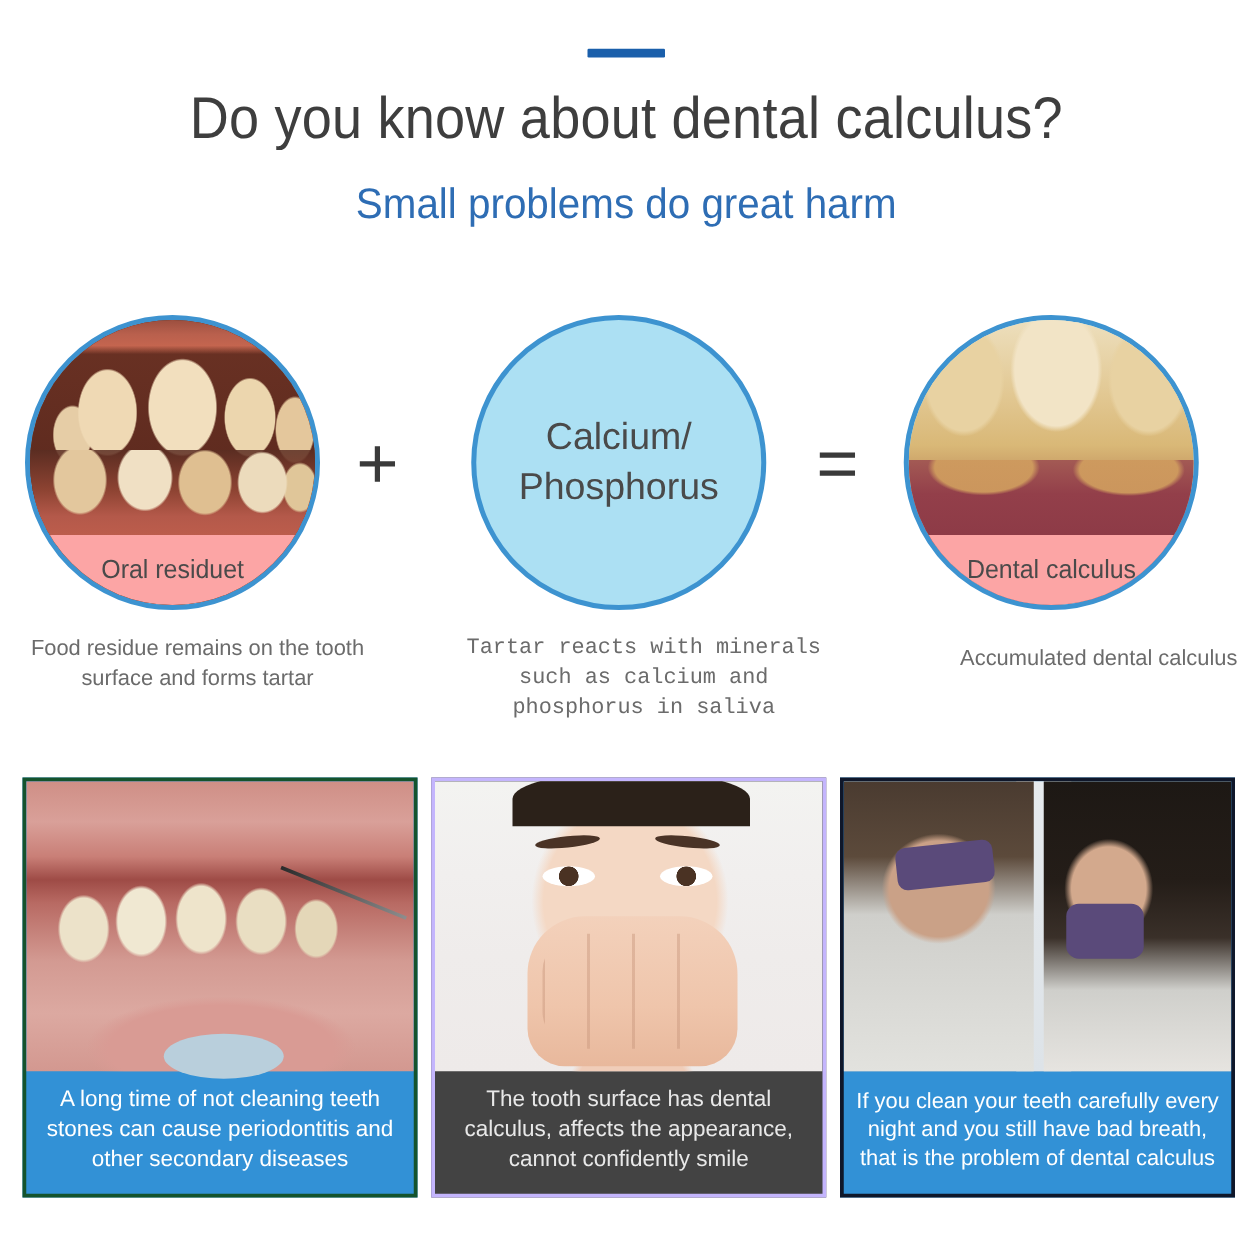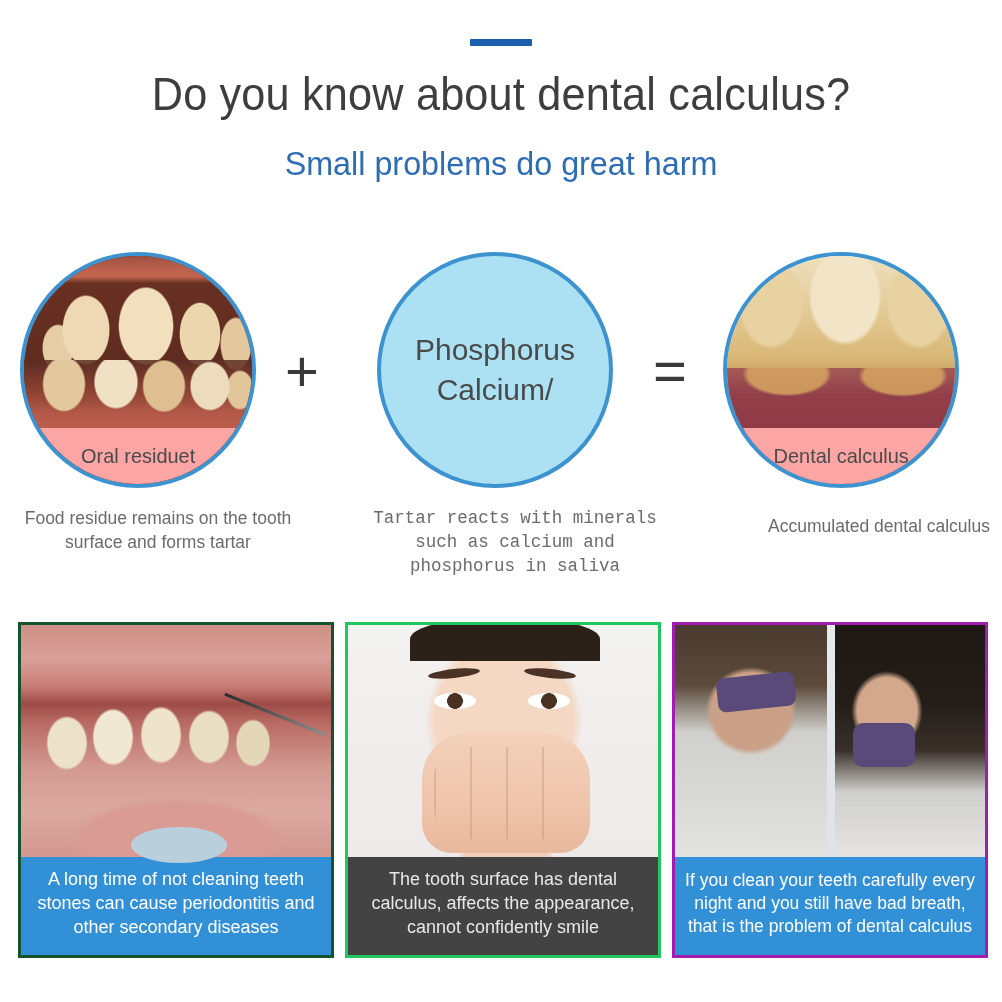--- a/index.html
+++ b/index.html
@@ -121,22 +121,22 @@
   .cap2{left:342px;width:306px;font-family:Liberation Mono, monospace;}
   .cap3{left:706px;width:306px;top:514px;}
 
   
   .panels{position:absolute;left:0;top:622px;width:1002px;height:336px;}
   .panel{
     position:absolute;top:0;width:316px;height:336px;box-sizing:border-box;
     overflow:hidden;
   }
   .p1{left:18px;background:#3291d6;border:3px solid #14532d;}
-  .p2{left:345px;background:#434343;border:3px solid #22c55e;}
-  .p3{left:672px;background:#3291d6;border:3px solid #a21caf;}
+  .p2{left:345px;background:#434343;border:3px solid #c4b5fd;}
+  .p3{left:672px;background:#3291d6;border:3px solid #0f172a;}
 
   .panel-img{position:absolute;left:0;top:0;width:100%;height:232px;}
 
   
   .img-mouth{
     background:
       radial-gradient(ellipse 150px 58px at 156px 214px,#d99b94 0 60%,rgba(217,155,148,0) 72%),
       radial-gradient(ellipse 26px 34px at 46px 118px,#ece2c9 0 72%,rgba(236,226,201,0) 80%),
       radial-gradient(ellipse 26px 36px at 92px 112px,#f0e8d2 0 72%,rgba(240,232,210,0) 80%),
       radial-gradient(ellipse 26px 36px at 140px 110px,#eee4cb 0 72%,rgba(238,228,203,0) 80%),
@@ -231,22 +231,22 @@
       </div>
       <div class="label-band">
         <span>Oral residuet</span>
       </div>
     </div>
 
     <div class="op op-plus">+</div>
 
     <div class="circle c2">
       <div class="c2-text">
+        <div>Calcium/</div>
         <div>Phosphorus</div>
-        <div>Calcium/</div>
       </div>
     </div>
 
     <div class="op op-eq">=</div>
 
     <div class="circle c3">
       <div class="photo teeth3"></div>
       <div class="label-band">
         <span>Dental calculus</span>
       </div>

